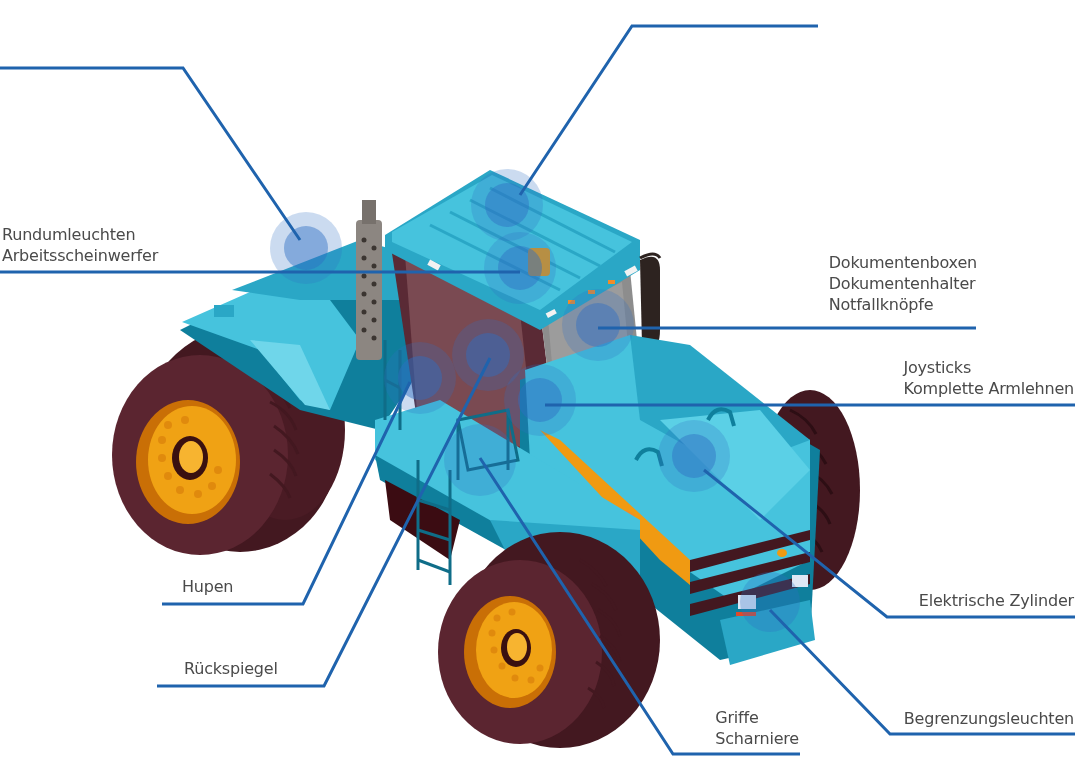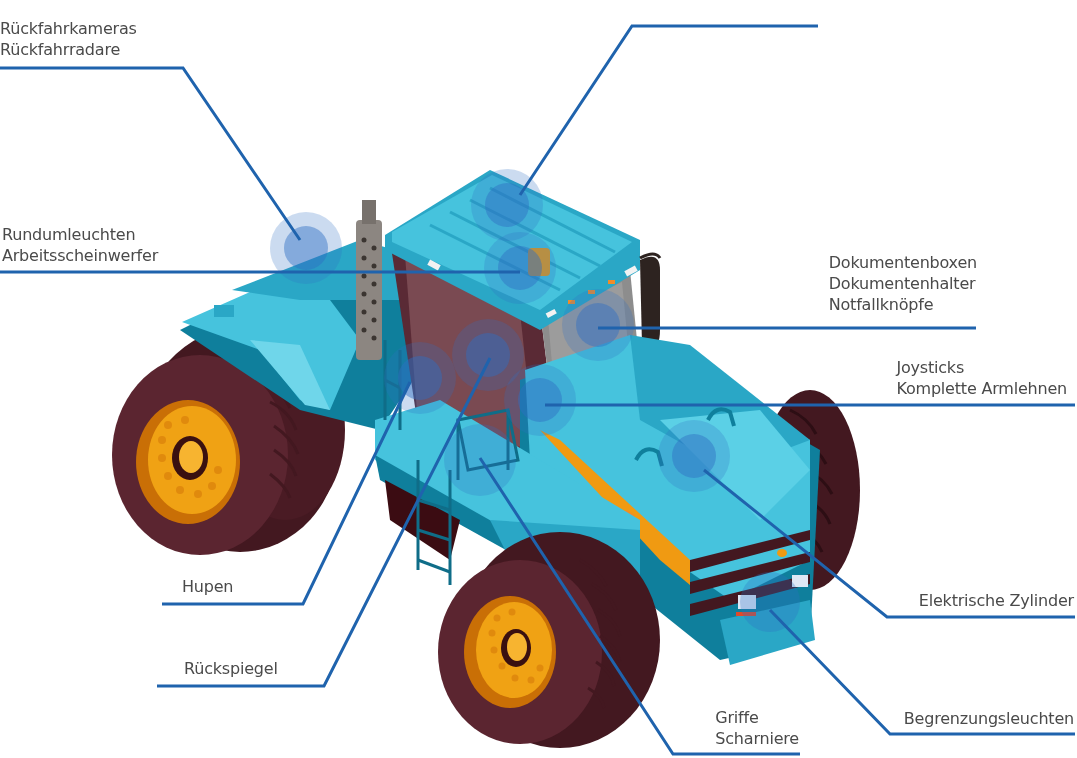--- a/index.html
+++ b/index.html
@@ -229,38 +229,34 @@
       <polyline points="976,328 598,328"></polyline>
       <polyline points="1075,405 545,405"></polyline>
       <polyline points="162,604 303,604 410,382"></polyline>
       <polyline points="157,686 324,686 490,358"></polyline>
       <polyline points="800,754 673,754 480,458"></polyline>
       <polyline points="1075,617 887,617 704,470"></polyline>
       <polyline points="1075,734 890,734 770,610"></polyline>
     </g>
   </svg>
 
-  <div class="label" style="left:0px; top:18px;">
-    <span>Rückfahrkameras</span>
-    <span>Rückfahrradare</span>
-  </div>
 
 
   <div class="label" style="left:2px; top:224px;">
     <span>Rundumleuchten</span>
     <span>Arbeitsscheinwerfer</span>
   </div>
 
   <div class="label right" style="right:100px; top:252px;">
     <span>Dokumentenboxen</span>
     <span>Dokumentenhalter</span>
     <span>Notfallknöpfe</span>
   </div>
 
-  <div class="label right" style="right:10px; top:357px;">
+  <div class="label right" style="right:3px; top:357px;">
     <span>Joysticks</span>
     <span>Komplette Armlehnen</span>
   </div>
 
   <div class="label" style="left:182px; top:576px;">
     <span>Hupen</span>
   </div>
 
   <div class="label right" style="right:3px; top:590px;">
     <span>Elektrische Zylinder</span>

